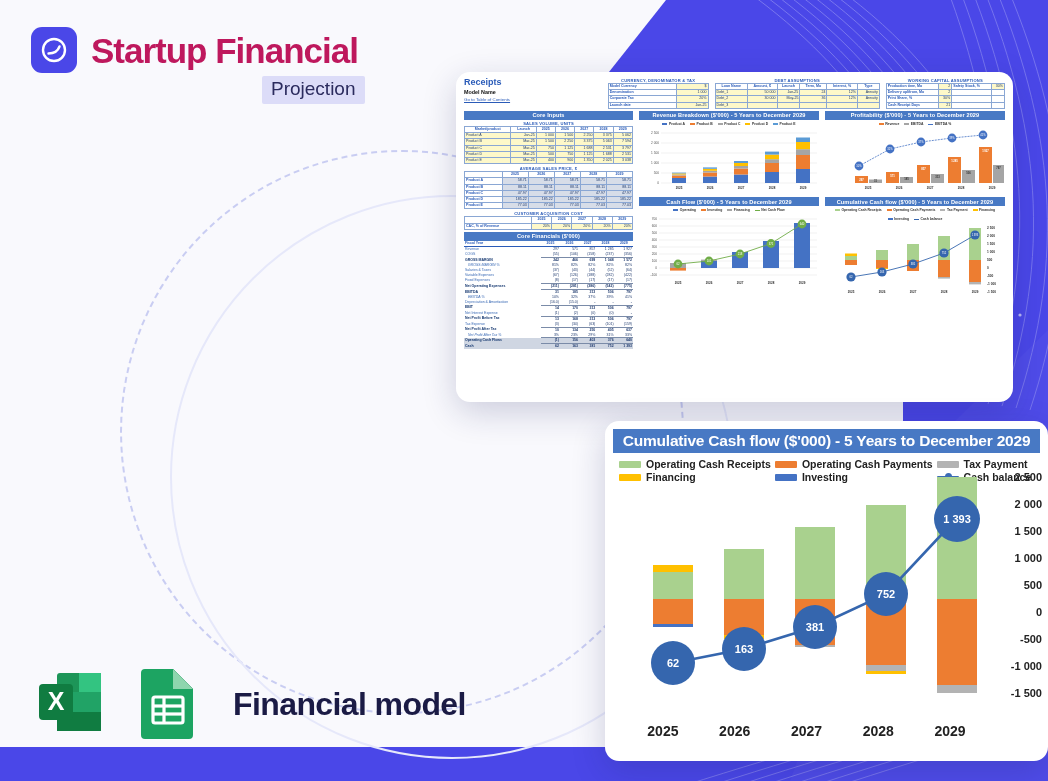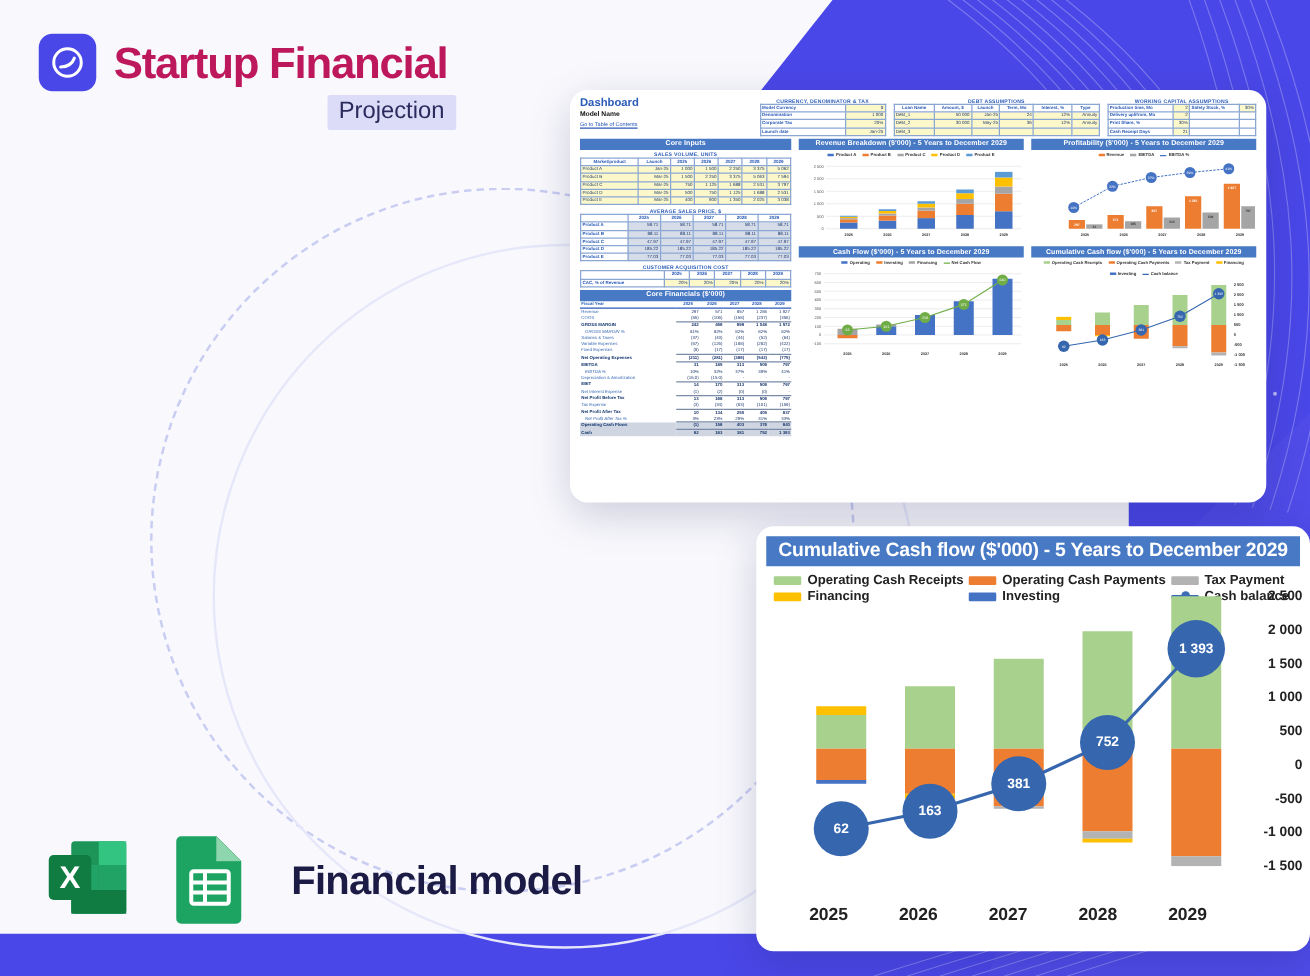--- a/index.html
+++ b/index.html
@@ -185,21 +185,21 @@
       </svg>
     </div>
     <div class="badge-label">Financial model</div>
   </div>
 
   <div class="card" id="dashboard-card">
     <div class="dash">
 
       <div style="display:flex;gap:6px;align-items:flex-start;">
         <div style="width:150px;">
-          <div class="dash-ttl">Dashboard</div>
+          <div class="dash-ttl">Receipts</div>
           <div class="dash-sub">Model Name</div>
           <div class="dash-link">Go to Table of Contents</div>
         </div>
         <div style="width:110px;">
           <div class="mini-hd">CURRENCY, DENOMINATOR &amp; TAX</div>
           <table class="x">
             <tbody id="currency-rows">
                 <tr>
                   <td class="lbl">Model Currency</td>
                   <td class="yel num">$</td>

